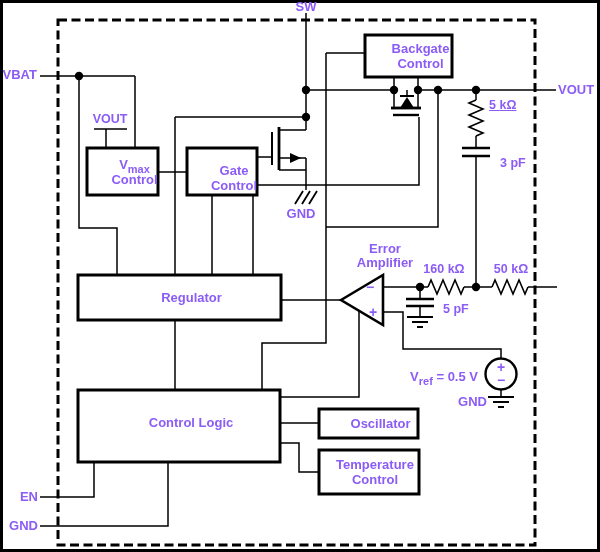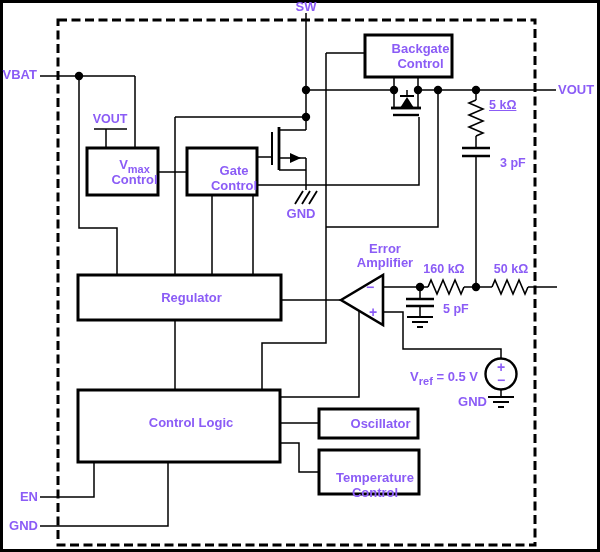--- a/index.html
+++ b/index.html
@@ -138,21 +138,21 @@
     <span><span>V</span><sub>max</sub></span>
     <span>Control</span>
   </div>
   <div class="blocktext" style="left:187px;top:148px;width:70px;height:60px;">
     <span>Gate</span>
     <span>Control</span>
   </div>
   <div class="blocktext" style="left:78px;top:275px;width:203px;height:45px;">Regulator</div>
   <div class="blocktext" style="left:78px;top:390px;width:202px;height:64px;">Control Logic</div>
   <div class="blocktext" style="left:319px;top:409px;width:99px;height:29px;">Oscillator</div>
-  <div class="blocktext" style="left:319px;top:463px;width:88px;height:44px;">
+  <div class="blocktext" style="left:319px;top:450px;width:88px;height:44px;">
     <span>Temperature</span>
     <span>Control</span>
   </div>
 
   <div class="lbl ctr small" style="left:88px;top:112px;width:44px;">VOUT</div>
   <div class="lbl ctr" style="left:335px;top:242px;width:100px;">
     <div>Error</div>
     <div>Amplifier</div>
   </div>
   <div class="lbl ctr" style="left:279px;top:207px;width:44px;">GND</div>

